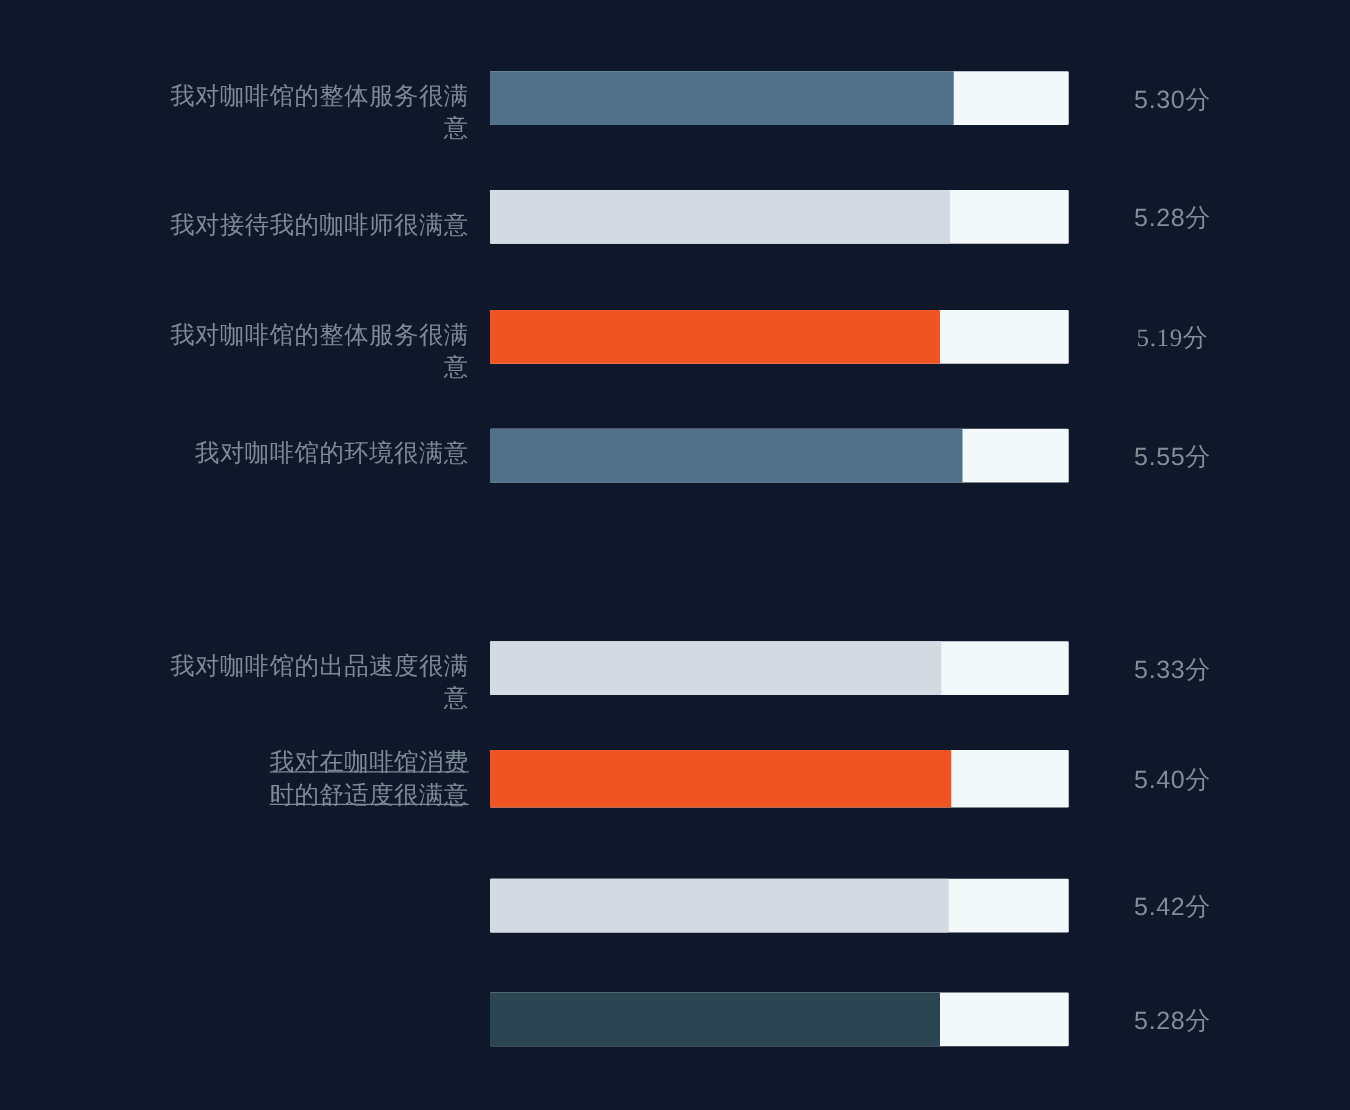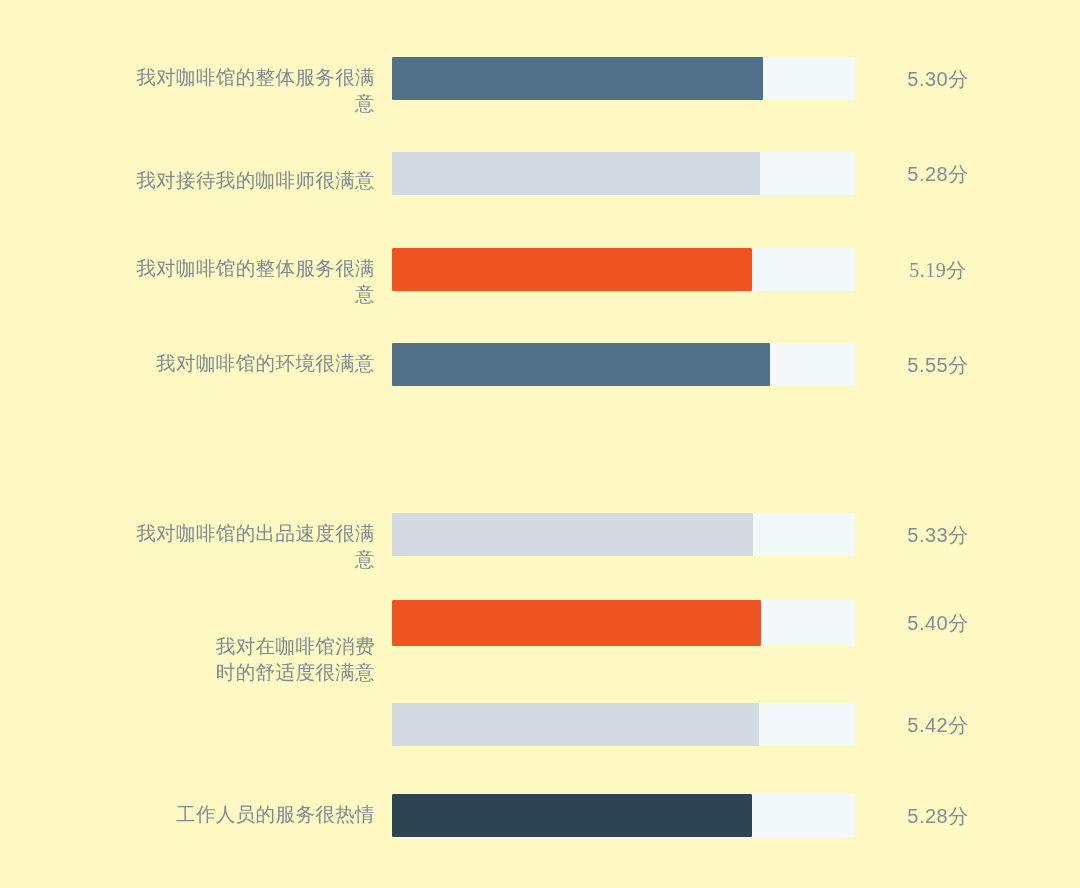--- a/index.html
+++ b/index.html
@@ -53,21 +53,21 @@
     color: #808e98;
     font-size: 20px;
     letter-spacing: 0.5px;
     font-weight: 400;
     white-space: nowrap;
   }
 </style>
 </head>
 <body>
 
-<div class="chart" style="background: #fef9c3;">
+<div class="chart" style="background: #0f172a;">
 
 <div class="label" style="top: 64px; color: rgb(125, 139, 149);">我对咖啡馆的整体服务很满意</div>
     <div class="track" style="top: 57px; height: 43px; background: rgb(243, 248, 251);">
       <div class="fill" style="width: 80.1%; background: rgb(81, 112, 138);"></div>
     </div>
     <div class="value" style="top: 65.5px; color: rgb(128, 142, 152);">5.30分</div>
     <div class="label" style="top: 167px; color: rgb(125, 139, 149);">我对接待我的咖啡师很满意</div>
     <div class="track" style="top: 152px; height: 43px; background: rgb(243, 248, 251);">
       <div class="fill" style="width: 79.5%; background: rgb(212, 218, 226);"></div>
     </div>
@@ -80,28 +80,27 @@
     <div class="label" style="top: 350px; color: rgb(125, 139, 149);">我对咖啡馆的环境很满意</div>
     <div class="track" style="top: 343px; height: 43px; background: rgb(243, 248, 251);">
       <div class="fill" style="width: 81.6%; background: rgb(81, 112, 138);"></div>
     </div>
     <div class="value" style="top: 351.5px; color: rgb(128, 142, 152);">5.55分</div>
     <div class="label" style="top: 520px; color: rgb(125, 139, 149);">我对咖啡馆的出品速度很满意</div>
     <div class="track" style="top: 513px; height: 43px; background: rgb(243, 248, 251);">
       <div class="fill" style="width: 78%; background: rgb(212, 218, 226);"></div>
     </div>
     <div class="value" style="top: 521.5px; color: rgb(128, 142, 152);">5.33分</div>
-    <div class="label" style="top: 633px; color: rgb(125, 139, 149);">我对在咖啡馆消费
+    <div class="label" style="top: 597px; color: rgb(125, 139, 149); text-decoration: underline;">我对在咖啡馆消费
 时的舒适度很满意</div>
     <div class="track" style="top: 600px; height: 46px; background: rgb(243, 248, 251);">
       <div class="fill" style="width: 79.7%; background: rgb(240, 84, 35);"></div>
     </div>
     <div class="value" style="top: 610px; color: rgb(128, 142, 152);">5.40分</div>
     <div class="track" style="top: 703px; height: 43px; background: rgb(243, 248, 251);">
       <div class="fill" style="width: 79.3%; background: rgb(212, 218, 226);"></div>
     </div>
     <div class="value" style="top: 711.5px; color: rgb(128, 142, 152);">5.42分</div>
-    <div class="label" style="top: 801px; color: rgb(125, 139, 149);">工作人员的服务很热情</div>
     <div class="track" style="top: 794px; height: 43px; background: rgb(243, 248, 251);">
       <div class="fill" style="width: 77.8%; background: rgb(43, 69, 82);"></div>
     </div>
     <div class="value" style="top: 802.5px; color: rgb(128, 142, 152);">5.28分</div>
   </div>
 
 </body></html>

